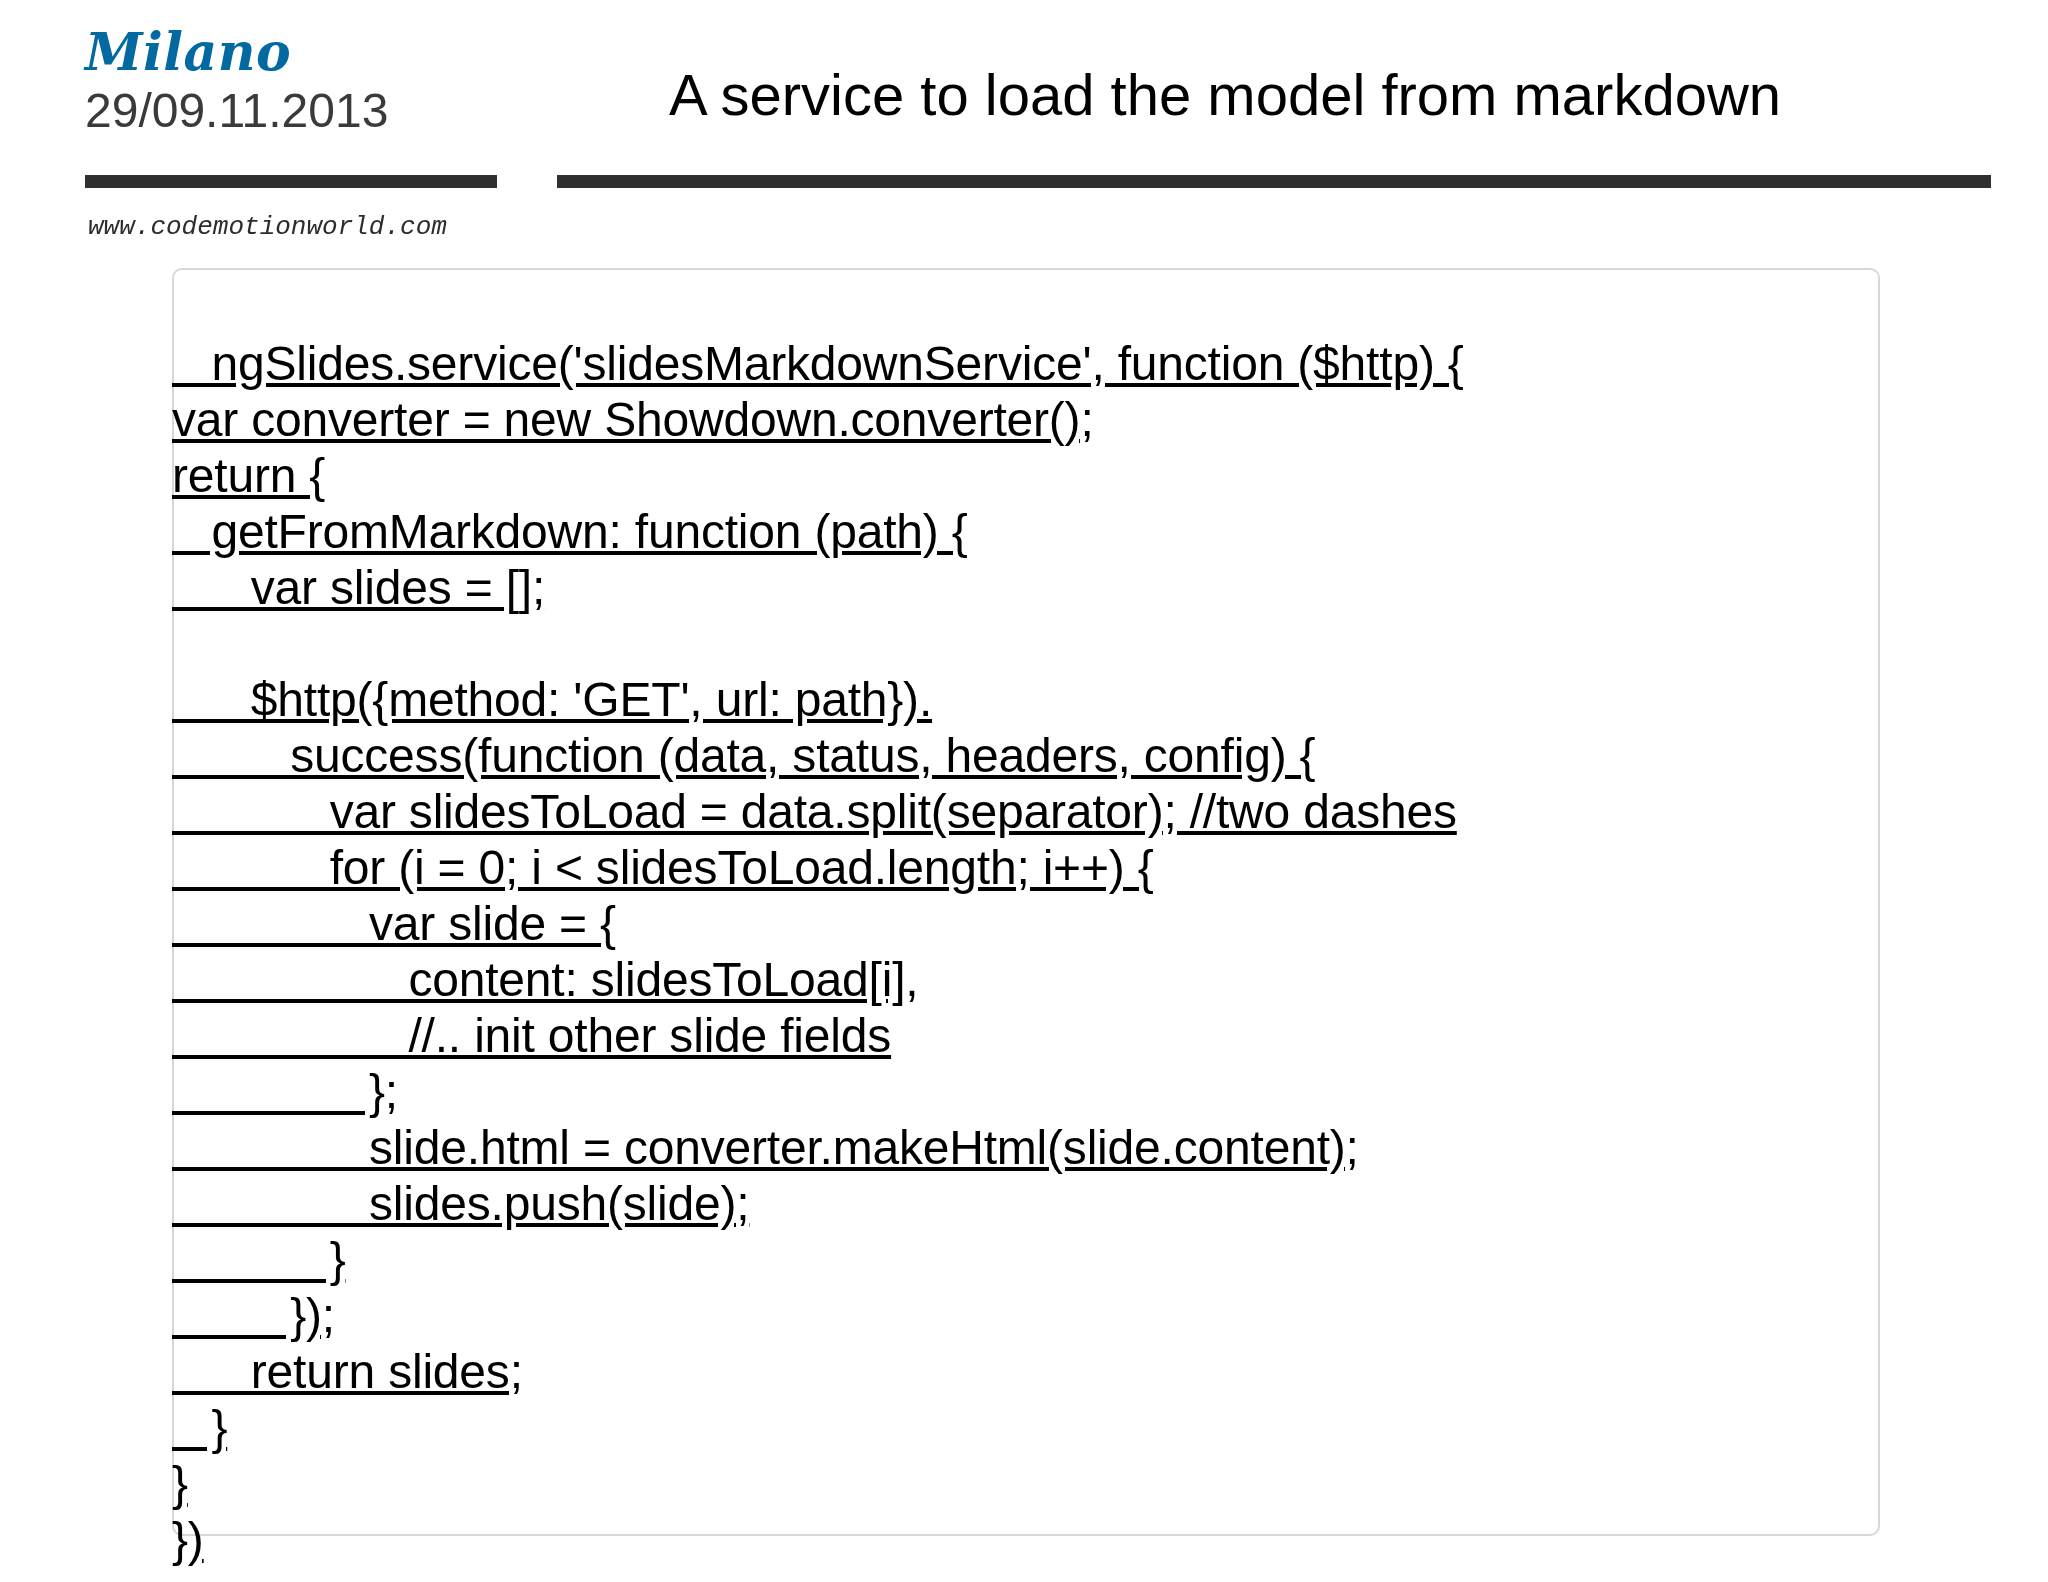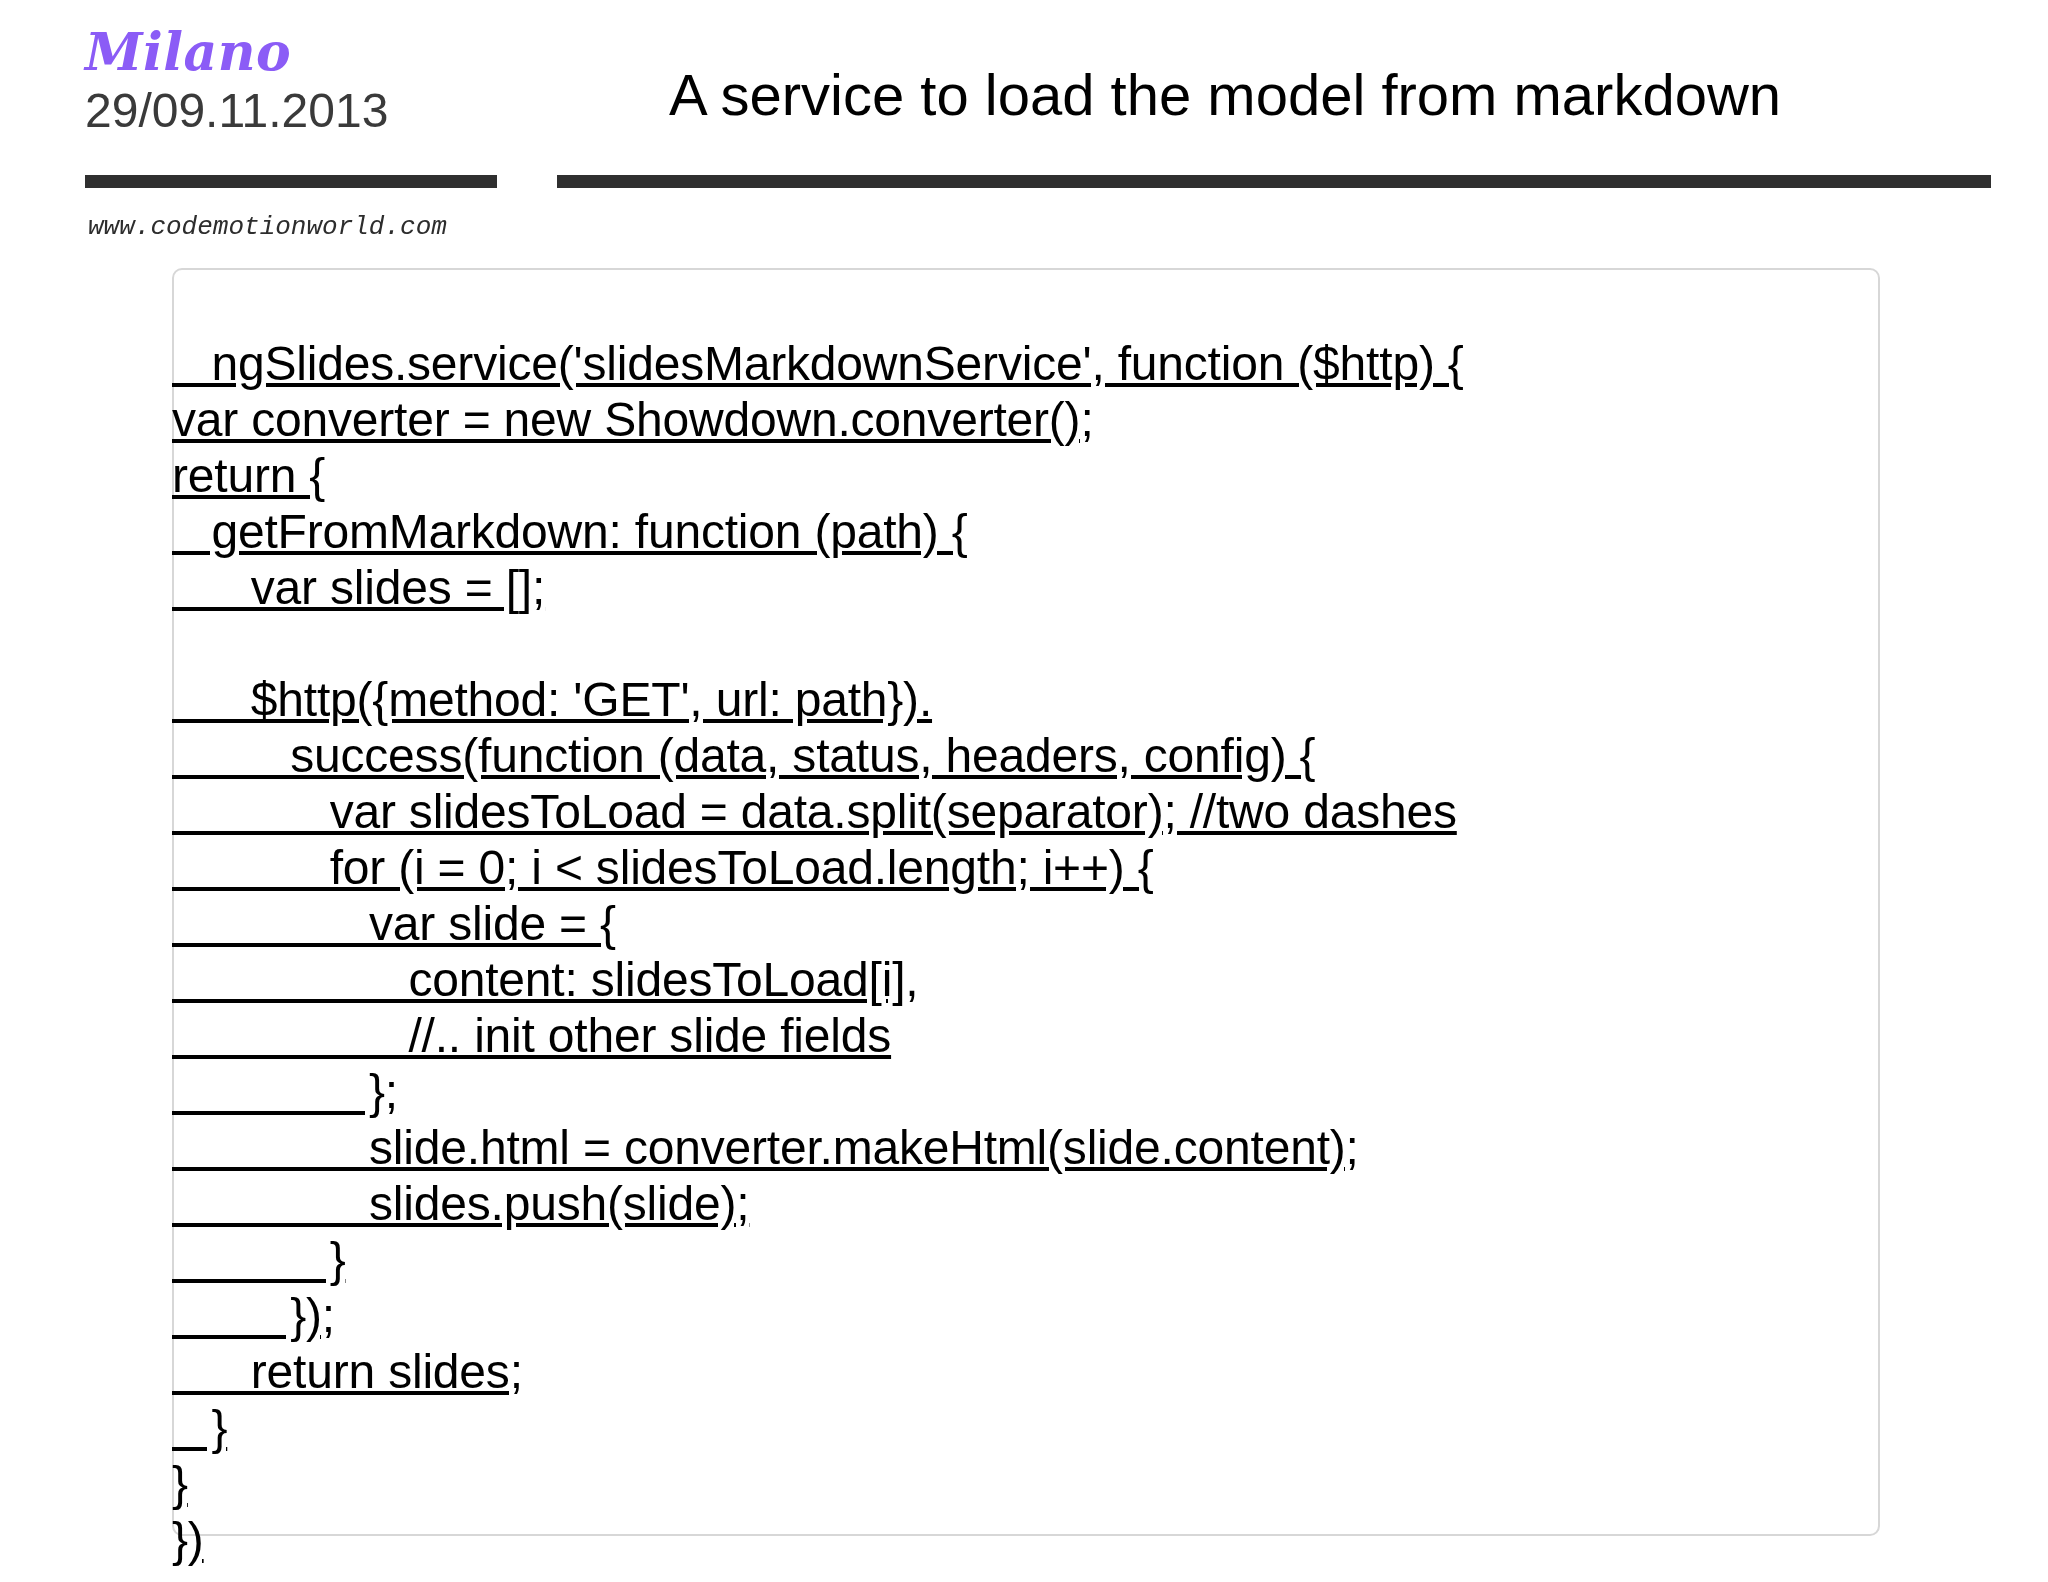--- a/index.html
+++ b/index.html
@@ -21,21 +21,21 @@
     left: 85px;
     top: 26px;
     width: 430px;
   }
   #brand-city {
     font-family: "DejaVu Serif", serif;
     font-weight: bold;
     font-style: italic;
     font-size: 52px;
     letter-spacing: 0.5px;
-    color: #8b5cf6;
+    color: #0369a1;
     line-height: 1.0;
     margin: 0;
     white-space: nowrap;
   }
   #brand-date {
     font-family: "Liberation Sans", sans-serif;
     font-weight: 300;
     font-size: 48px;
     color: #3a3a3a;
     line-height: 1.05;

